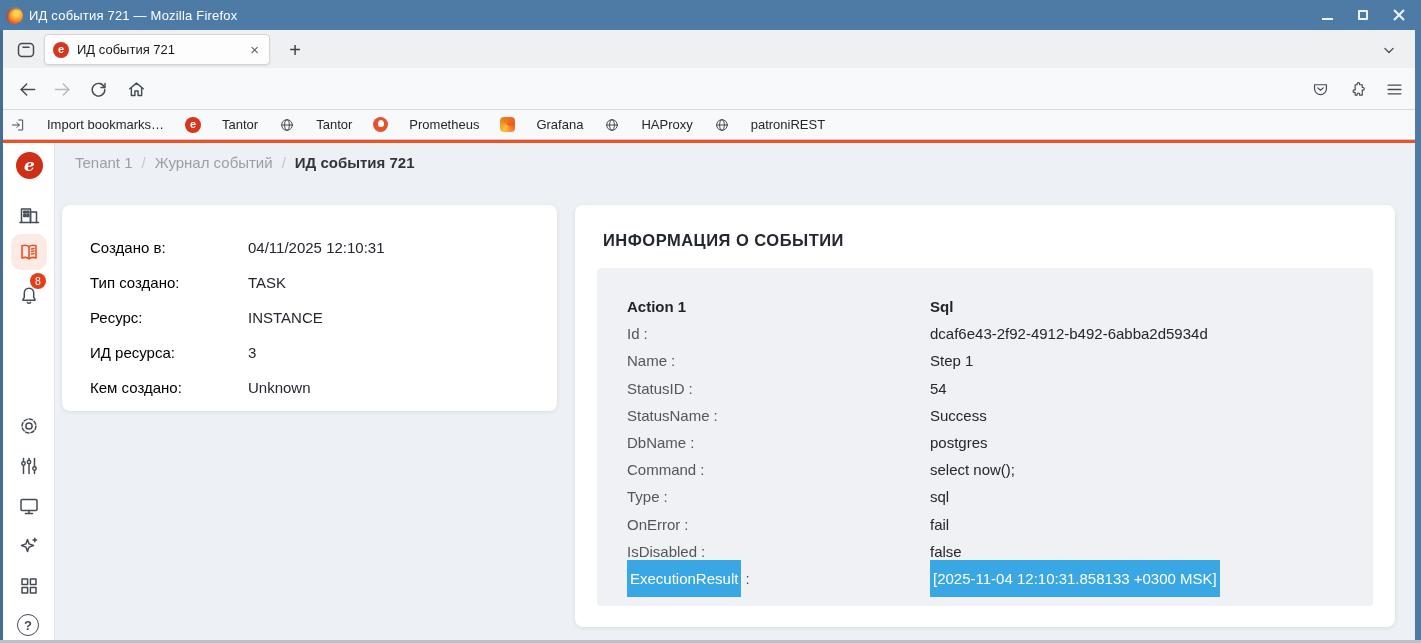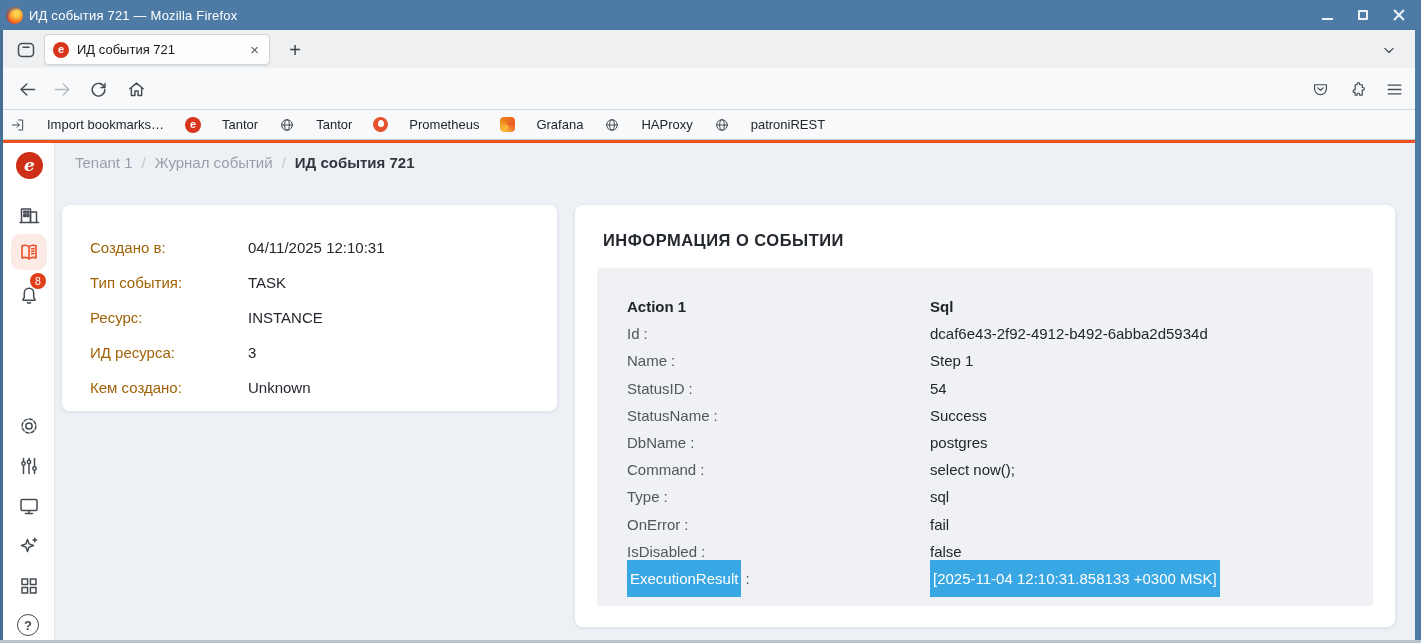--- a/index.html
+++ b/index.html
@@ -75,21 +75,21 @@
   .help-circle { position:absolute; left:14px; top:471px; width:22px; height:22px; border:1.5px solid #454b53;
     border-radius:50%; color:#454b53; font-size:13px; font-weight:bold; display:flex; align-items:center; justify-content:center; }
 
   .breadcrumb { position:absolute; left:72px; top:14px; font-size:15px; color:#9aa0a8; display:flex; gap:9px; align-items:flex-end; }
   .crumb-sep { color:#c3c8cd; }
   .crumb-last { color:#31363d; font-weight:bold; }
 
   .card { position:absolute; background:#fff; border-radius:8px; box-shadow:0 1px 4px rgba(25,39,60,.10); }
   .card-summary { left:59px; top:65px; width:495px; height:206px; padding:25px 0 0 28px; }
   .srow { display:flex; height:35px; align-items:center; font-size:15px; }
-  .srow .lbl { width:158px; color:#a16207; }
+  .srow .lbl { width:158px; color:#000000; }
   .srow .val { color:#24282e; }
 
   .card-info { left:572px; top:65px; width:820px; height:422px; }
   .info-title { position:absolute; left:28px; top:26px; font-size:16.5px; font-weight:bold; color:#23272e; letter-spacing:.03em; }
   .info-panel { position:absolute; left:22px; top:63px; width:776px; height:338px; background:#eff1f4; border-radius:4px;
     padding:25px 0 0 30px; font-size:15px; }
   .irow { display:flex; height:27.2px; align-items:center; }
   .irow .ilabel { width:303px; color:#51575f; }
   .irow .ivalue { color:#23272e; }
   .irow.hdr .ilabel, .irow.hdr .ivalue { font-weight:bold; color:#1f242b; }
@@ -351,21 +351,21 @@
     <span class="crumb-sep">/</span>
     <span class="crumb-last">ИД события 721</span>
   </div>
 
   <div class="card card-summary">
     <div class="srow">
         <span class="lbl">Создано в:</span>
         <span class="val">04/11/2025 12:10:31</span>
       </div>
     <div class="srow">
-        <span class="lbl">Тип события:</span>
+        <span class="lbl">Тип создано:</span>
         <span class="val">TASK</span>
       </div>
     <div class="srow">
         <span class="lbl">Ресурс:</span>
         <span class="val">INSTANCE</span>
       </div>
     <div class="srow">
         <span class="lbl">ИД ресурса:</span>
         <span class="val">3</span>
       </div>

